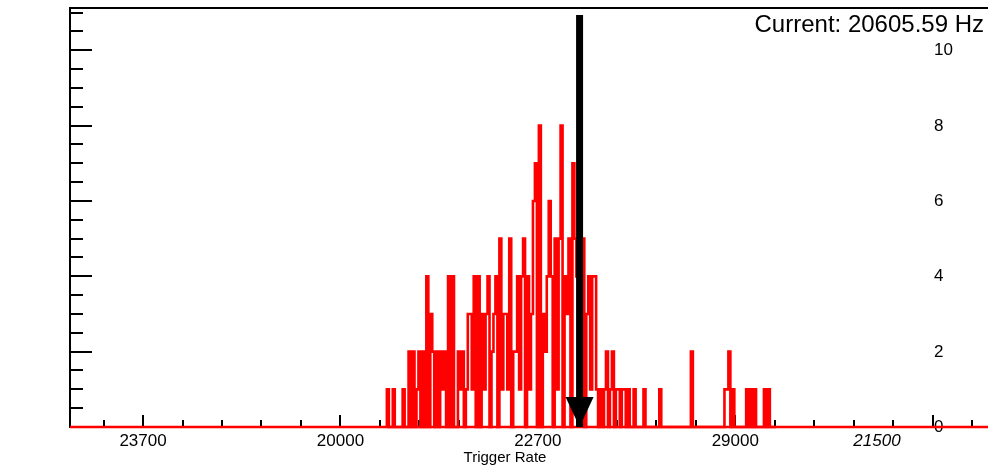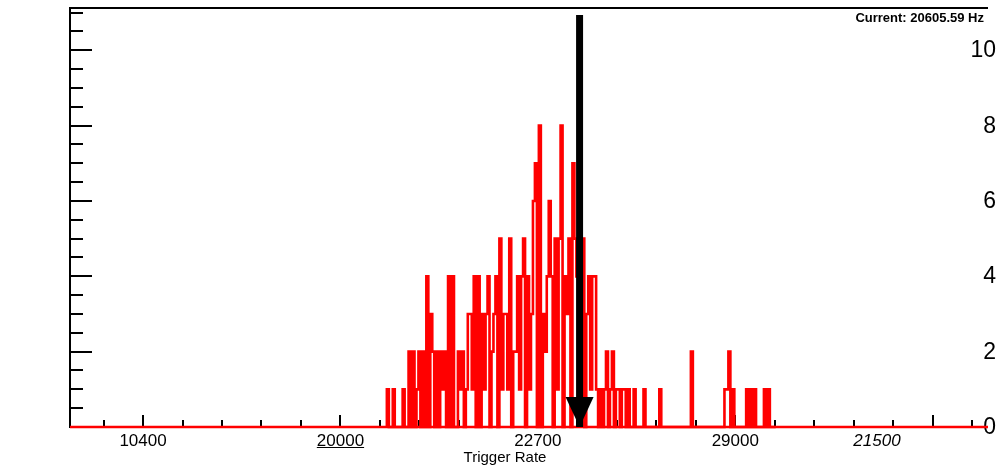--- a/index.html
+++ b/index.html
@@ -15,39 +15,39 @@
   #axis-top{left:69px;top:7px;width:919px;height:2px;}
 
   
   .tick{position:absolute;background:#000;}
   .ytick-major{left:71px;width:21px;height:2px;}
   .ytick-minor{left:71px;width:12px;height:2px;}
   .xtick-major{top:415px;width:2px;height:13px;}
   .xtick-minor{top:420px;width:2px;height:8px;}
 
   
-  .ylabel{position:absolute;right:0;width:62px;text-align:right;
-          font-size:23px;line-height:17px;color:#000;}
+  .ylabel{position:absolute;right:0;width:62px;
+          font-size:17px;line-height:17px;color:#000;}
   .xlabel{position:absolute;top:432px;width:120px;margin-left:-60px;
           text-align:center;font-size:17px;line-height:18px;color:#000;}
 
   
   #axis-title{position:absolute;top:448px;left:0;width:1010px;
               text-align:center;font-size:15px;line-height:17px;color:#000;}
 
   
   #hist-layer{position:absolute;left:0;top:0;width:996px;height:472px;}
   #hist-svg{position:absolute;left:0;top:0;}
 
   
   #marker-arrow{position:absolute;left:0;top:0;}
 
   
   #current-readout{position:absolute;right:12px;top:10px;
-                   font-size:13px;font-weight:bold;letter-spacing:0px;
+                   font-size:24px;font-weight:normal;letter-spacing:0px;
                    color:#000;white-space:nowrap;text-align:right;}
 </style>
 </head>
 <body>
 
 <div id="root">
 
   <div class="frame-line" id="axis-left"></div>
   <div class="frame-line" id="axis-bottom"></div>
   <div class="frame-line" id="axis-top"></div>
@@ -104,22 +104,22 @@
       <div class="tick xtick-minor" style="left: 694.819px;"></div>
       <div class="tick xtick-major" style="left: 734.303px;"></div>
       <div class="tick xtick-minor" style="left: 773.787px;"></div>
       <div class="tick xtick-minor" style="left: 813.271px;"></div>
       <div class="tick xtick-minor" style="left: 852.755px;"></div>
       <div class="tick xtick-minor" style="left: 892.239px;"></div>
       <div class="tick xtick-major" style="left: 931.723px;"></div>
       <div class="tick xtick-minor" style="left: 971.206px;"></div>
     </div>
   <div id="x-labels">
-      <div class="xlabel" style="left: 143.045px;">10400</div>
-      <div class="xlabel" style="left: 340.465px; text-decoration: underline;">20000</div>
+      <div class="xlabel" style="left: 143.045px;">23700</div>
+      <div class="xlabel" style="left: 340.465px;">20000</div>
       <div class="xlabel" style="left: 537.884px;">22700</div>
       <div class="xlabel" style="left: 735.303px;">29000</div>
       <div class="xlabel" style="left: 877px; font-style: italic;">21500</div>
     </div>
 
   <div id="hist-layer">
     <svg id="hist-svg" width="996" height="472">
         <line x1="70" x2="988" y1="427" y2="427" stroke="#FF0000" stroke-width="2.4"></line>
         <polyline points="386.86,427.00 386.86,389.33 388.83,389.33 388.83,427.00 390.81,427.00 390.81,427.00 392.78,427.00 392.78,389.33 394.75,389.33 394.75,427.00 396.73,427.00 396.73,427.00 398.70,427.00 398.70,427.00 400.68,427.00 400.68,427.00 402.65,427.00 402.65,389.33 404.63,389.33 404.63,427.00 406.60,427.00 406.60,427.00 408.57,427.00 408.57,351.66 410.55,351.66 410.55,427.00 412.52,427.00 412.52,351.66 414.50,351.66 414.50,427.00 416.47,427.00 416.47,389.33 418.45,389.33 418.45,351.66 420.42,351.66 420.42,427.00 422.39,427.00 422.39,351.66 424.37,351.66 424.37,427.00 426.34,427.00 426.34,276.33 428.32,276.33 428.32,427.00 430.29,427.00 430.29,314.00 432.26,314.00 432.26,351.66 434.24,351.66 434.24,427.00 436.21,427.00 436.21,351.66 438.19,351.66 438.19,427.00 440.16,427.00 440.16,351.66 442.14,351.66 442.14,389.33 444.11,389.33 444.11,351.66 446.08,351.66 446.08,427.00 448.06,427.00 448.06,276.33 450.03,276.33 450.03,427.00 452.01,427.00 452.01,276.33 453.98,276.33 453.98,427.00 455.95,427.00 455.95,427.00 457.93,427.00 457.93,351.66 459.90,351.66 459.90,389.33 461.88,389.33 461.88,351.66 463.85,351.66 463.85,427.00 465.83,427.00 465.83,389.33 467.80,389.33 467.80,314.00 469.77,314.00 469.77,314.00 471.75,314.00 471.75,389.33 473.72,389.33 473.72,276.33 475.70,276.33 475.70,427.00 477.67,427.00 477.67,276.33 479.65,276.33 479.65,427.00 481.62,427.00 481.62,314.00 483.59,314.00 483.59,389.33 485.57,389.33 485.57,314.00 487.54,314.00 487.54,276.33 489.52,276.33 489.52,427.00 491.49,427.00 491.49,351.66 493.46,351.66 493.46,314.00 495.44,314.00 495.44,276.33 497.41,276.33 497.41,427.00 499.39,427.00 499.39,238.66 501.36,238.66 501.36,389.33 503.34,389.33 503.34,314.00 505.31,314.00 505.31,314.00 507.28,314.00 507.28,389.33 509.26,389.33 509.26,238.66 511.23,238.66 511.23,427.00 513.21,427.00 513.21,351.66 515.18,351.66 515.18,351.66 517.15,351.66 517.15,276.33 519.13,276.33 519.13,389.33 521.10,389.33 521.10,276.33 523.08,276.33 523.08,238.66 525.05,238.66 525.05,427.00 527.03,427.00 527.03,276.33 529.00,276.33 529.00,389.33 530.97,389.33 530.97,314.00 532.95,314.00 532.95,200.99 534.92,200.99 534.92,163.32 536.90,163.32 536.90,427.00 538.87,427.00 538.87,125.65 540.85,125.65 540.85,427.00 542.82,427.00 542.82,314.00 544.79,314.00 544.79,351.66 546.77,351.66 546.77,276.33 548.74,276.33 548.74,200.99 550.72,200.99 550.72,276.33 552.69,276.33 552.69,427.00 554.66,427.00 554.66,238.66 556.64,238.66 556.64,389.33 558.61,389.33 558.61,238.66 560.59,238.66 560.59,125.65 562.56,125.65 562.56,427.00 564.54,427.00 564.54,276.33 566.51,276.33 566.51,314.00 568.48,314.00 568.48,238.66 570.46,238.66 570.46,427.00 572.43,427.00 572.43,163.32 574.41,163.32 574.41,238.66 576.38,238.66 576.38,276.33 578.35,276.33 578.35,200.99 580.33,200.99 580.33,276.33 582.30,276.33 582.30,238.66 584.28,238.66 584.28,427.00 586.25,427.00 586.25,314.00 588.23,314.00 588.23,276.33 590.20,276.33 590.20,389.33 592.17,389.33 592.17,276.33 594.15,276.33 594.15,276.33 596.12,276.33 596.12,389.33 598.10,389.33 598.10,427.00 600.07,427.00 600.07,389.33 602.05,389.33 602.05,427.00 604.02,427.00 604.02,389.33 605.99,389.33 605.99,351.66 607.97,351.66 607.97,427.00 609.94,427.00 609.94,389.33 611.92,389.33 611.92,351.66 613.89,351.66 613.89,427.00 615.86,427.00 615.86,389.33 617.84,389.33 617.84,389.33 619.81,389.33 619.81,427.00 621.79,427.00 621.79,389.33 623.76,389.33 623.76,389.33 625.74,389.33 625.74,427.00 627.71,427.00 627.71,389.33 629.68,389.33 629.68,427.00 631.66,427.00 631.66,427.00 633.63,427.00 633.63,389.33 635.61,389.33 635.61,427.00 637.58,427.00 637.58,427.00 639.55,427.00 639.55,427.00 641.53,427.00 641.53,427.00 643.50,427.00 643.50,389.33 645.48,389.33 645.48,427.00 647.45,427.00 647.45,427.00 649.43,427.00 649.43,427.00 651.40,427.00 651.40,427.00 653.37,427.00 653.37,427.00 655.35,427.00 655.35,427.00 657.32,427.00 657.32,427.00 659.30,427.00 659.30,389.33 661.27,389.33 661.27,427.00 663.25,427.00 663.25,427.00 665.22,427.00 665.22,427.00 667.19,427.00 667.19,427.00 669.17,427.00 669.17,427.00 671.14,427.00 671.14,427.00 673.12,427.00 673.12,427.00 675.09,427.00 675.09,427.00 677.06,427.00 677.06,427.00 679.04,427.00 679.04,427.00 681.01,427.00 681.01,427.00 682.99,427.00 682.99,427.00 684.96,427.00 684.96,427.00 686.94,427.00 686.94,427.00 688.91,427.00 688.91,427.00 690.88,427.00 690.88,351.66 692.86,351.66 692.86,427.00 694.83,427.00 694.83,427.00 696.81,427.00 696.81,427.00 698.78,427.00 698.78,427.00 700.75,427.00 700.75,427.00 702.73,427.00 702.73,427.00 704.70,427.00 704.70,427.00 706.68,427.00 706.68,427.00 708.65,427.00 708.65,427.00 710.63,427.00 710.63,427.00 712.60,427.00 712.60,427.00 714.57,427.00 714.57,427.00 716.55,427.00 716.55,427.00 718.52,427.00 718.52,427.00 720.50,427.00 720.50,427.00 722.47,427.00 722.47,427.00 724.45,427.00 724.45,389.33 726.42,389.33 726.42,389.33 728.39,389.33 728.39,351.66 730.37,351.66 730.37,427.00 732.34,427.00 732.34,389.33 734.32,389.33 734.32,427.00 736.29,427.00 736.29,427.00 738.26,427.00 738.26,427.00 740.24,427.00 740.24,427.00 742.21,427.00 742.21,427.00 744.19,427.00 744.19,427.00 746.16,427.00 746.16,389.33 748.14,389.33 748.14,427.00 750.11,427.00 750.11,389.33 752.08,389.33 752.08,427.00 754.06,427.00 754.06,389.33 756.03,389.33 756.03,427.00 758.01,427.00 758.01,427.00 759.98,427.00 759.98,427.00 761.95,427.00 761.95,427.00 763.93,427.00 763.93,389.33 765.90,389.33 765.90,427.00 767.88,427.00 767.88,389.33 769.85,389.33 769.85,427.00 771.83,427.00 771.83,427.00 773.80,427.00 773.80,427.00 775.77,427.00 775.77,427.00" fill="none" stroke="#FF0000" stroke-width="2.6" stroke-linejoin="miter" stroke-linecap="butt"></polyline>
       </svg>

